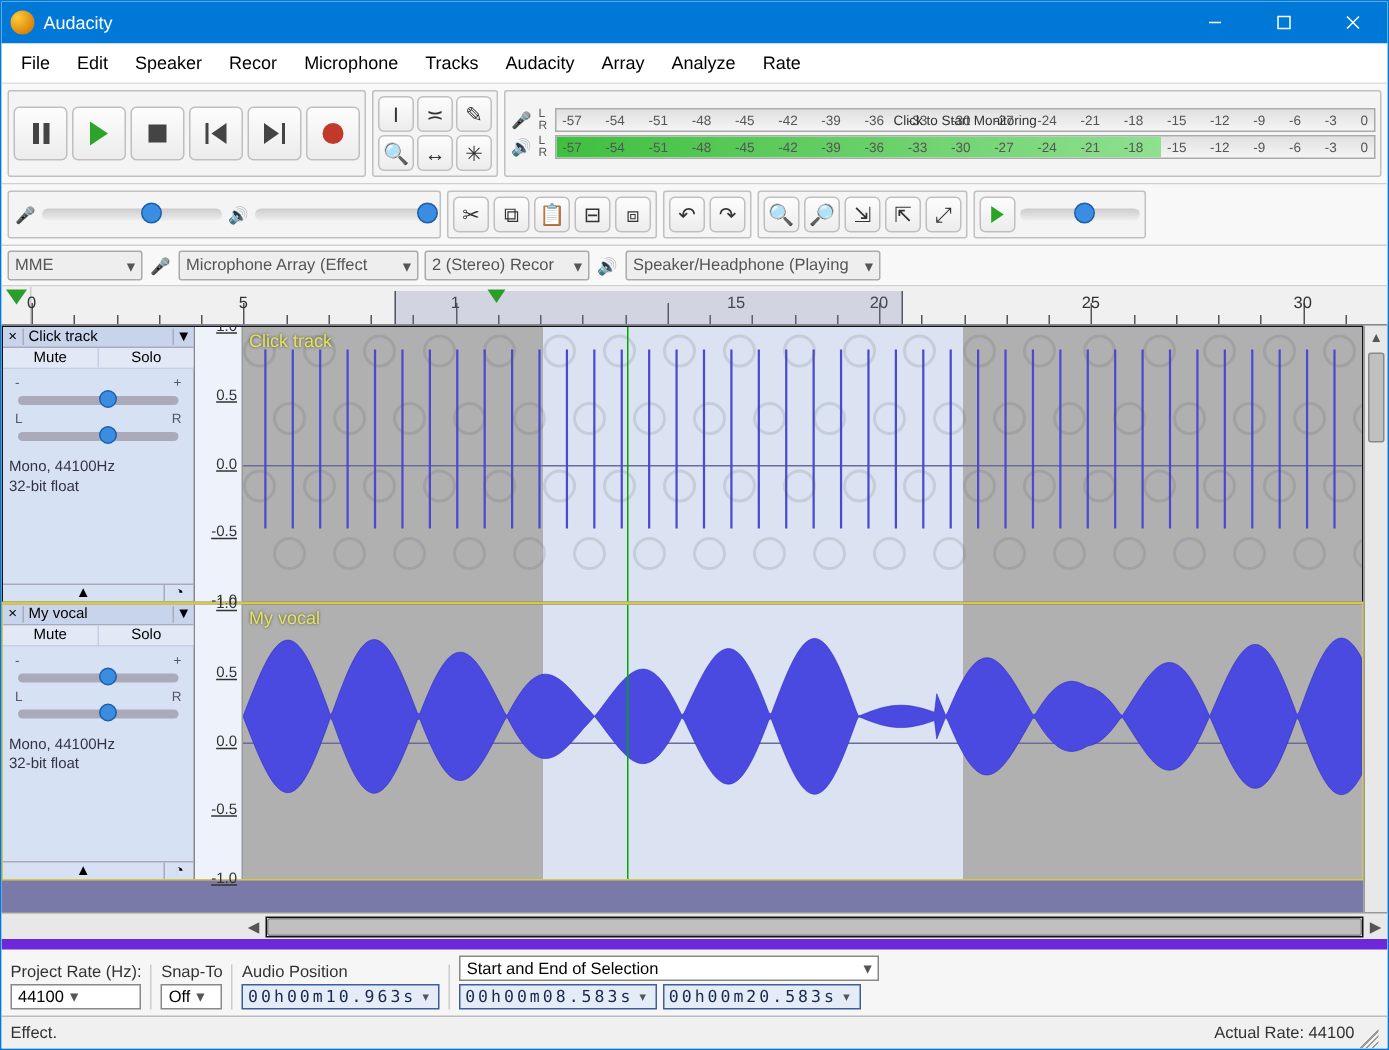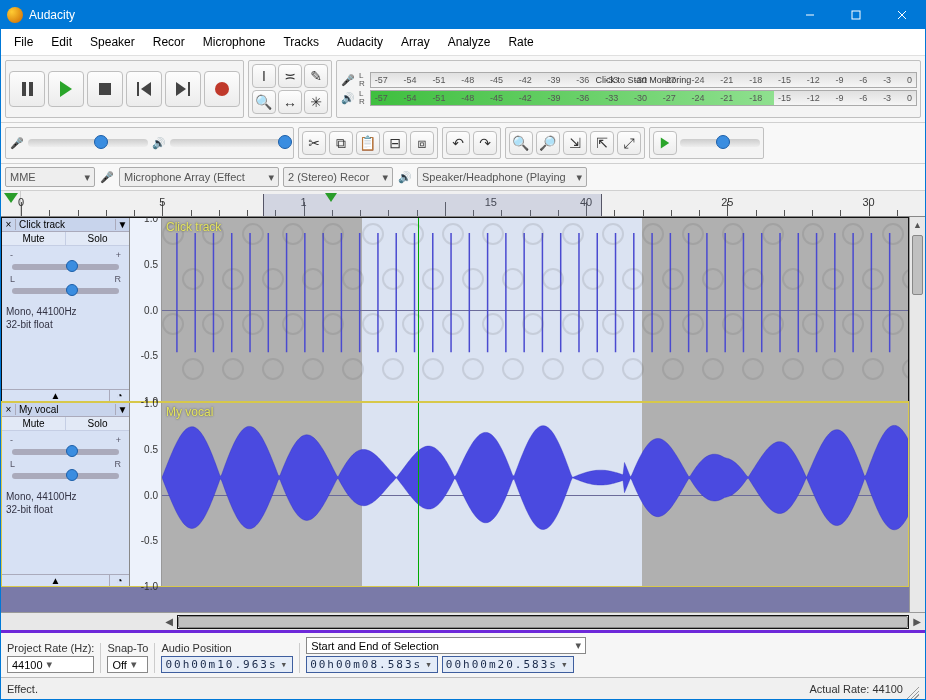--- a/index.html
+++ b/index.html
@@ -136,38 +136,38 @@
   .tp-sliders{padding:4px;}
   .miniSlider{position:relative;height:6px;background:#aab;margin:4px 6px;border-radius:3px;}
   .miniSlider .thumb{position:absolute;top:-4px;width:12px;height:12px;border-radius:50%;background:#3a8de0;border:1px solid #1d5fa8;}
   .miniLabels{display:flex;justify-content:space-between;font-size:9px;color:#556;padding:0 4px;}
   .tp-info{padding:3px 4px;color:#334;line-height:1.3;}
   .tp-footer{margin-top:auto;display:flex;border-top:1px solid #aab;}
   .tp-footer .exp{flex:1;text-align:center;cursor:pointer;}
   .tp-footer .clk{width:20px;border-left:1px solid #aab;text-align:center;cursor:pointer;}
 
   .vruler{width:32px;background:#edf2fb;border-right:1px solid #999;position:relative;font-size:10px;color:#333;}
-  .vruler .lab{position:absolute;right:3px;transform:translateY(-50%);}
+  .vruler .lab{position:absolute;right:3px;transform:translateY(-50%);text-decoration:underline;}
 
   .wave{flex:1;position:relative;background:#b0b0b0;overflow:hidden;}
   .wave .sel{position:absolute;top:0;bottom:0;background:#dbe3f2;}
   .wave .midline{position:absolute;left:0;right:0;top:50%;height:1px;background:#6b6b9a;}
   .wave .trackname{position:absolute;left:4px;top:2px;color:#e4e45e;font-size:12px;z-index:5;text-shadow:0 0 2px #444;}
   .wave .playhead{position:absolute;top:0;bottom:0;width:1px;background:#0a0;z-index:6;}
   .wave svg{position:absolute;inset:0;}
   .watermark{position:absolute;inset:0;opacity:.15;z-index:1;}
   .wm-circle{position:absolute;width:22px;height:22px;border:2px solid #555;border-radius:50%;display:flex;align-items:center;justify-content:center;font-size:12px;color:#555;}
 
   .hscrollbar{height:18px;background:#e8e8e8;border-top:1px solid #999;display:flex;align-items:center;}
   .hscrollbar .arrow{width:16px;text-align:center;color:#555;font-size:10px;}
   .hscrollbar .track{flex:1;position:relative;height:14px;background:#eee;}
   .hscrollbar .thumb{position:absolute;left:0;top:0;bottom:0;width:100%;background:#c0c0c0;border:1px solid #888;border-radius:2px;}
 
   .selectionbar {
-    display:flex;align-items:flex-end;gap:6px;border-top:3px solid #6d28d9;padding:4px 6px;background:#f6f6f6;font-size:11px;
+    display:flex;align-items:flex-end;gap:6px;border-top:7px solid #6d28d9;padding:4px 6px;background:#f6f6f6;font-size:11px;
   }
   .sb-col{display:flex;flex-direction:column;gap:2px;}
   .sb-col label{color:#333;}
   .timebox{display:flex;align-items:center;border:1px solid #3e5e9e;background:#e4ecf8;padding:1px 3px;font-family:monospace;font-size:11px;color:#1a2a4a;letter-spacing:2px;}
   .timebox .dd{margin-left:3px;color:#555;}
   .combo2{border:1px solid #888;background:#fff;padding:1px 4px;display:flex;align-items:center;gap:4px;}
   .combo2 .dd{color:#555;}
 
   .statusbar{display:flex;align-items:center;border-top:1px solid #bbb;background:#f0f0f0;font-size:11px;height:22px;padding:0 6px;color:#333;}
   .statusbar .spacer{flex:1;}
@@ -442,21 +442,21 @@
       <div class="tick" style="left: 37.5%;"></div>
       <div class="tick" style="left: 40.625%;"></div>
       <div class="tick" style="left: 43.75%;"></div>
       <div class="tick major" style="left: 46.875%;"></div>
       <div class="ticklabel" style="left: 46.875%; margin-left: 46px;">15</div>
       <div class="tick" style="left: 50%;"></div>
       <div class="tick" style="left: 53.125%;"></div>
       <div class="tick" style="left: 56.25%;"></div>
       <div class="tick" style="left: 59.375%;"></div>
       <div class="tick major" style="left: 62.5%;"></div>
-      <div class="ticklabel" style="left: 62.5%;">40</div>
+      <div class="ticklabel" style="left: 62.5%;">20</div>
       <div class="tick" style="left: 65.625%;"></div>
       <div class="tick" style="left: 68.75%;"></div>
       <div class="tick" style="left: 71.875%;"></div>
       <div class="tick" style="left: 75%;"></div>
       <div class="tick major" style="left: 78.125%;"></div>
       <div class="ticklabel" style="left: 78.125%;">25</div>
       <div class="tick" style="left: 81.25%;"></div>
       <div class="tick" style="left: 84.375%;"></div>
       <div class="tick" style="left: 87.5%;"></div>
       <div class="tick" style="left: 90.625%;"></div>

